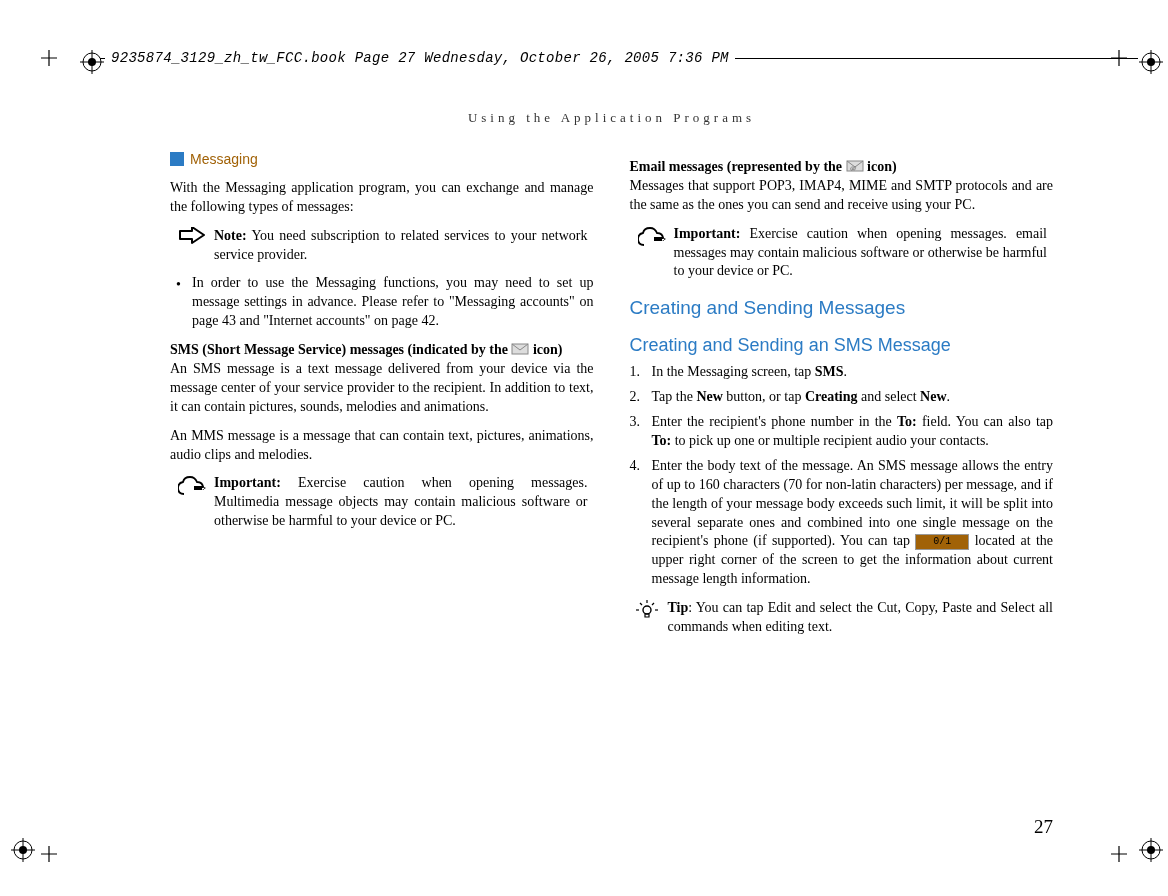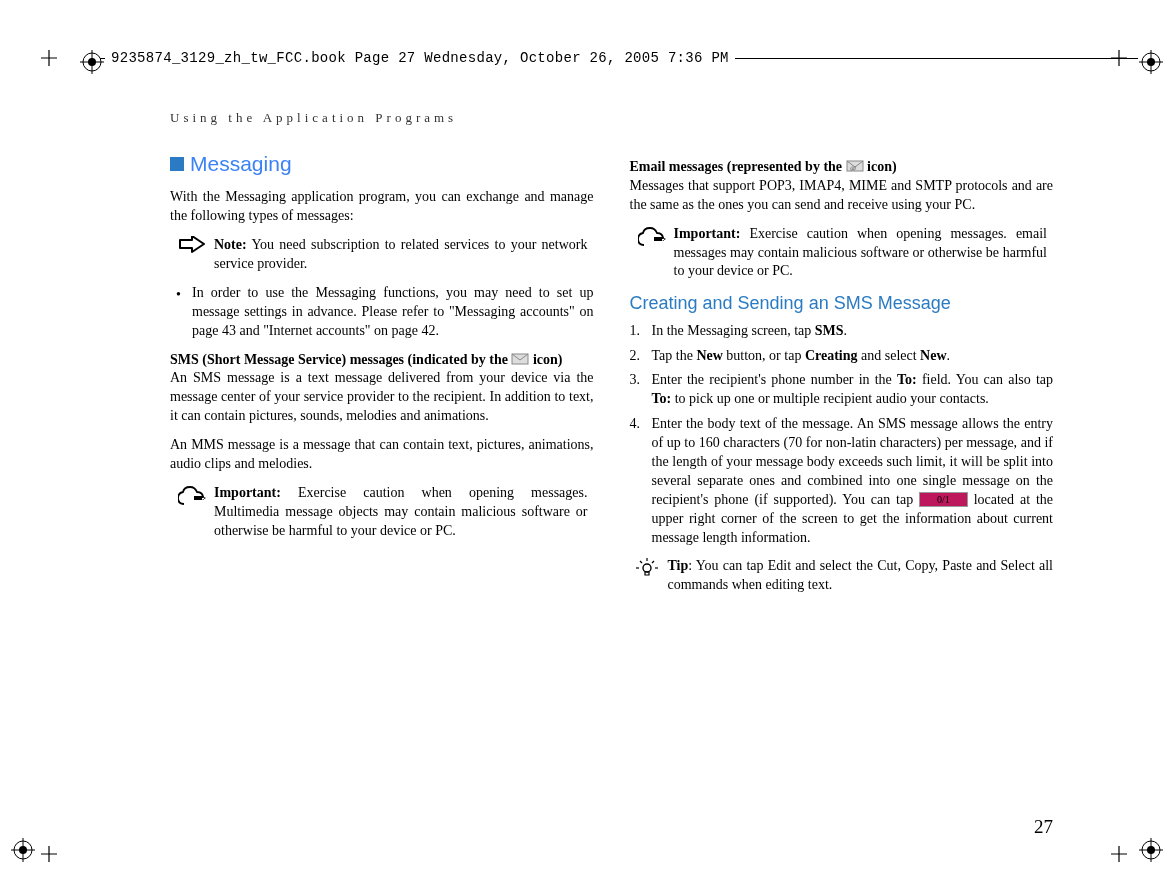--- a/index.html
+++ b/index.html
@@ -25,20 +25,21 @@
 .reg-bl { bottom: 34px; left: 11px; }
 .reg-br { bottom: 34px; right: 5px; }
 .header-bar {
   position: absolute;
   top: 46px;
   left: 100px;
   right: 30px;
   height: 24px;
   display: flex;
   align-items: center;
+  font-style: italic;
 }
 .header-line-left {
   height: 1px;
   background: #000;
   width: 5px;
 }
 .header-text {
   font-family: 'Courier New', monospace;
   font-size: 14px;
   padding: 0 6px;
@@ -50,39 +51,39 @@
   flex: 1;
 }
 .page-area {
   position: absolute;
   top: 110px;
   left: 170px;
   right: 115px;
   bottom: 70px;
 }
 .running-head {
-  text-align: left;
+  text-align: center;
   letter-spacing: 4px;
   font-size: 13px;
   color: #333;
   margin-bottom: 24px;
 }
 .columns {
   display: flex;
   gap: 36px;
 }
 .col {
   flex: 1;
   font-size: 14px;
   line-height: 1.35;
 }
 .section-title {
-  color: #3b82f6;
+  color: #a16207;
   font-family: Arial, Helvetica, sans-serif;
-  font-size: 21px;
+  font-size: 14px;
   font-weight: 400;
   margin-bottom: 10px;
   display: flex;
   align-items: center;
   gap: 6px;
 }
 .section-title .square {
   width: 14px;
   height: 14px;
   background: #2b7bc4;
@@ -129,26 +130,26 @@
 }
 .step {
   display: flex;
   gap: 4px;
   margin-bottom: 6px;
 }
 .step .num { flex: 0 0 18px; }
 .step .stx { flex: 1; text-align: justify; }
 .step .badge {
   display: inline-block;
-  background: #be185d;
+  background: #a16207;
   border: 1px solid #999;
   font-size: 10px;
   padding: 0 17px;
   vertical-align: 1px;
-  font-family: Liberation Serif, serif;
+  font-family: Liberation Mono, monospace;
 }
 .tip-block {
   display: flex;
   gap: 8px;
   margin: 10px 0 0 6px;
 }
 .tip-icon { flex: 0 0 24px; }
 .tip-icon svg { width: 22px; height: 22px; }
 .page-num {
   position: absolute;
@@ -277,20 +278,21 @@
           <svg viewBox="0 0 28 24">
               <path d="M6 20 Q0 20 0 14 Q0 9 5 8 Q6 3 12 3 Q17 3 19 8 Q25 8 25 14" fill="none" stroke="#000" stroke-width="1.8"></path>
               <path d="M16 16 L26 16 L26 12 L16 12 Z M24 12 L28 14 L24 16" fill="#000"></path>
             </svg>
         </div>
         <div class="note-text">
           <span class="label">Important:</span><span> Exercise caution when opening messages. email messages may contain malicious software or otherwise be harmful to your device or PC.</span>
         </div>
       </div>
 
+      <div class="h2-blue">Creating and Sending Messages</div>
       <div class="h3-blue">Creating and Sending an SMS Message</div>
 
       <div class="step">
         <div class="num">1.</div>
         <div class="stx"><span>In the Messaging screen, tap </span><b>SMS</b><span>.</span></div>
       </div>
       <div class="step">
         <div class="num">2.</div>
         <div class="stx"><span>Tap the </span><b>New</b><span> button, or tap </span><b>Creating</b><span> and select </span><b>New</b><span>.</span></div>
       </div>

